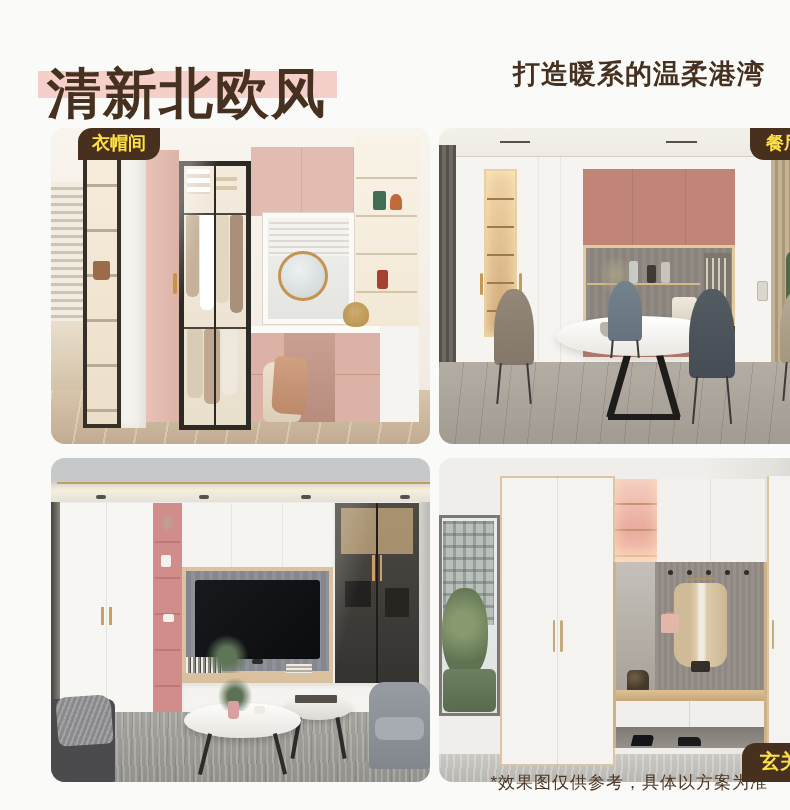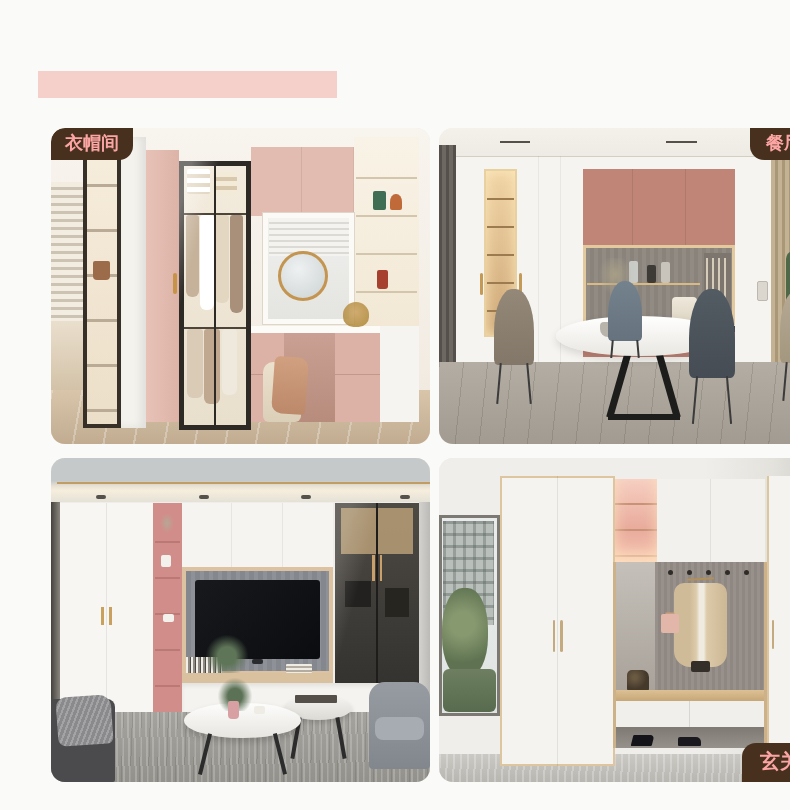--- a/index.html
+++ b/index.html
@@ -9,39 +9,41 @@
   
   .title{position:absolute;left:47px;top:28px;font-size:54px;font-weight:800;color:#46301f;letter-spacing:2px;line-height:1.1;z-index:2;white-space:nowrap;}
   .title-hl{position:absolute;left:38px;top:71px;width:299px;height:27px;background:#f5cfca;z-index:1;}
   .subtitle{position:absolute;right:25px;top:56px;font-size:27px;font-weight:700;color:#46301f;letter-spacing:1px;white-space:nowrap;}
   
   .photo{position:absolute;width:379px;border-radius:14px;overflow:hidden;background:#efece6;}
   #p1{left:11px;top:112px;height:316px;}
   #p2{left:399px;top:112px;height:316px;}
   #p3{left:11px;top:442px;height:324px;}
   #p4{left:399px;top:442px;height:324px;}
-  .badge{position:absolute;background:#48301e;color:#fca5a5;font-weight:600;z-index:9;white-space:nowrap;}
+  .badge{position:absolute;background:#48301e;color:#fde047;font-weight:600;z-index:9;white-space:nowrap;margin-left:27px;}
   .badge.tl{left:0;top:0;border-radius:14px 0 14px 0;font-size:18px;padding:3px 14px 5px;}
   .badge.tr{right:0;top:0;border-radius:0 14px 0 14px;font-size:18px;padding:3px 16px 5px;}
   .badge.bl{left:0;bottom:0;border-radius:0 14px 0 14px;font-size:20px;padding:5px 22px 7px;}
   .badge.br{right:0;bottom:0;border-radius:14px 0 14px 0;font-size:20px;padding:5px 18px 7px;}
   .footnote{position:absolute;right:22px;top:771px;font-size:17px;color:#4a3626;letter-spacing:1px;}
   
   .chair{position:absolute;border-radius:46% 46% 10% 10%/56% 56% 8% 8%;}
   .chair::before,.chair::after{content:"";position:absolute;width:5%;background:#3b3b3b;}
   .chair::before{left:10%;bottom:-52%;height:54%;transform:rotate(5deg);}
   .chair::after{right:10%;bottom:-52%;height:54%;transform:rotate(-5deg);}
   .chair.short::before,.chair.short::after{bottom:-28%;height:30%;}
 </style>
 </head>
 <body>
 
 <div class="page">
 
   <div class="title-hl"></div>
+  <h1 class="title">清新北欧风</h1>
+  <div class="subtitle">打造暖系的温柔港湾</div>
 
   <figure class="photo" id="p1">
     <div class="a" style="inset:0;background:linear-gradient(180deg,#f8f4ee,#f2ece3 76%,#ece4d8);"></div>
     <div class="a" style="left:0;right:0;bottom:0;height:17%;background:repeating-linear-gradient(100deg,rgba(255,255,255,.28) 0 2px,transparent 2px 30px),linear-gradient(180deg,#d8c5aa,#c1ac91);"></div>
     <div class="a" style="left:0;top:17%;width:12%;height:44%;background:repeating-linear-gradient(180deg,#f2ece1 0 5px,#ccc3b3 5px 8px);"></div>
     <div class="a" style="left:0;top:61%;width:12%;height:22%;background:linear-gradient(180deg,#eadfcd,#d3c2a8);border-radius:0 6px 0 0;"></div>
     <div class="a" style="left:8.5%;top:3%;width:10%;height:92%;background:linear-gradient(180deg,#f7eddc,#ecdfc9);border:4px solid #373028;box-sizing:border-box;"></div>
     <div class="a" style="left:9.6%;top:4.5%;width:7.8%;height:89%;background:repeating-linear-gradient(180deg,transparent 0 42px,#b9ab96 42px 45px);"></div>
     <div class="a" style="left:11%;top:42%;width:4.5%;height:6%;background:#9c6b4a;border-radius:2px 2px 4px 4px;"></div>
     <div class="a" style="left:18.5%;top:3%;width:6.5%;height:92%;background:#f4f2ed;box-shadow:inset -5px 0 8px rgba(0,0,0,.08);"></div>
@@ -216,13 +218,14 @@
     <div class="a" style="left:51%;top:85.5%;width:5.5%;height:3.5%;background:#15141a;border-radius:1px 4px 1px 1px;transform:skewX(-14deg);"></div>
     <div class="a" style="left:63%;top:86%;width:6%;height:3%;background:#1a191e;border-radius:2px 5px 1px 1px;"></div>
     <div class="a" style="left:46%;top:32%;width:0.7%;height:57.5%;background:#ccb189;"></div>
     <div class="a" style="left:85.8%;top:32%;width:0.7%;height:57.5%;background:#ccb189;"></div>
     <div class="a" style="left:86.5%;top:5.5%;width:11%;height:89.5%;background:#f4f3ef;border-left:2px solid #ddc59f;"></div>
     <div class="a" style="left:87.8%;top:50%;width:0.7%;height:9%;background:#c3ab7f;border-radius:2px;"></div>
 
     <figcaption class="badge br">玄关</figcaption>
   </figure>
 
+  <div class="footnote">*效果图仅供参考，具体以方案为准</div>
 </div>
 
 </body></html>

